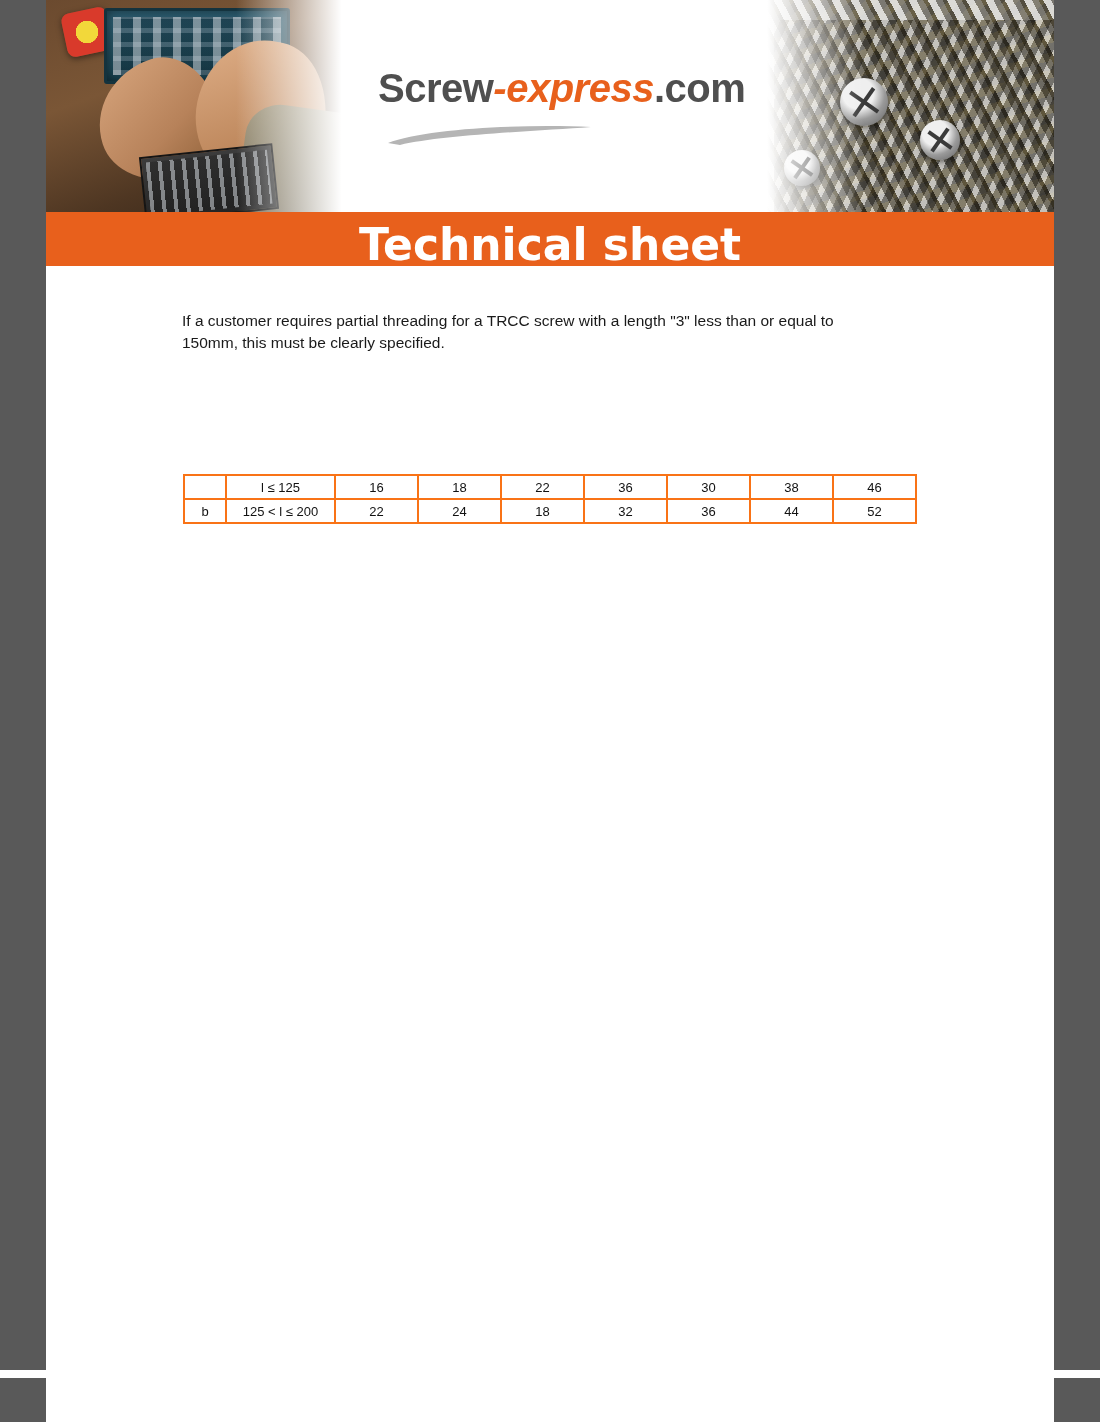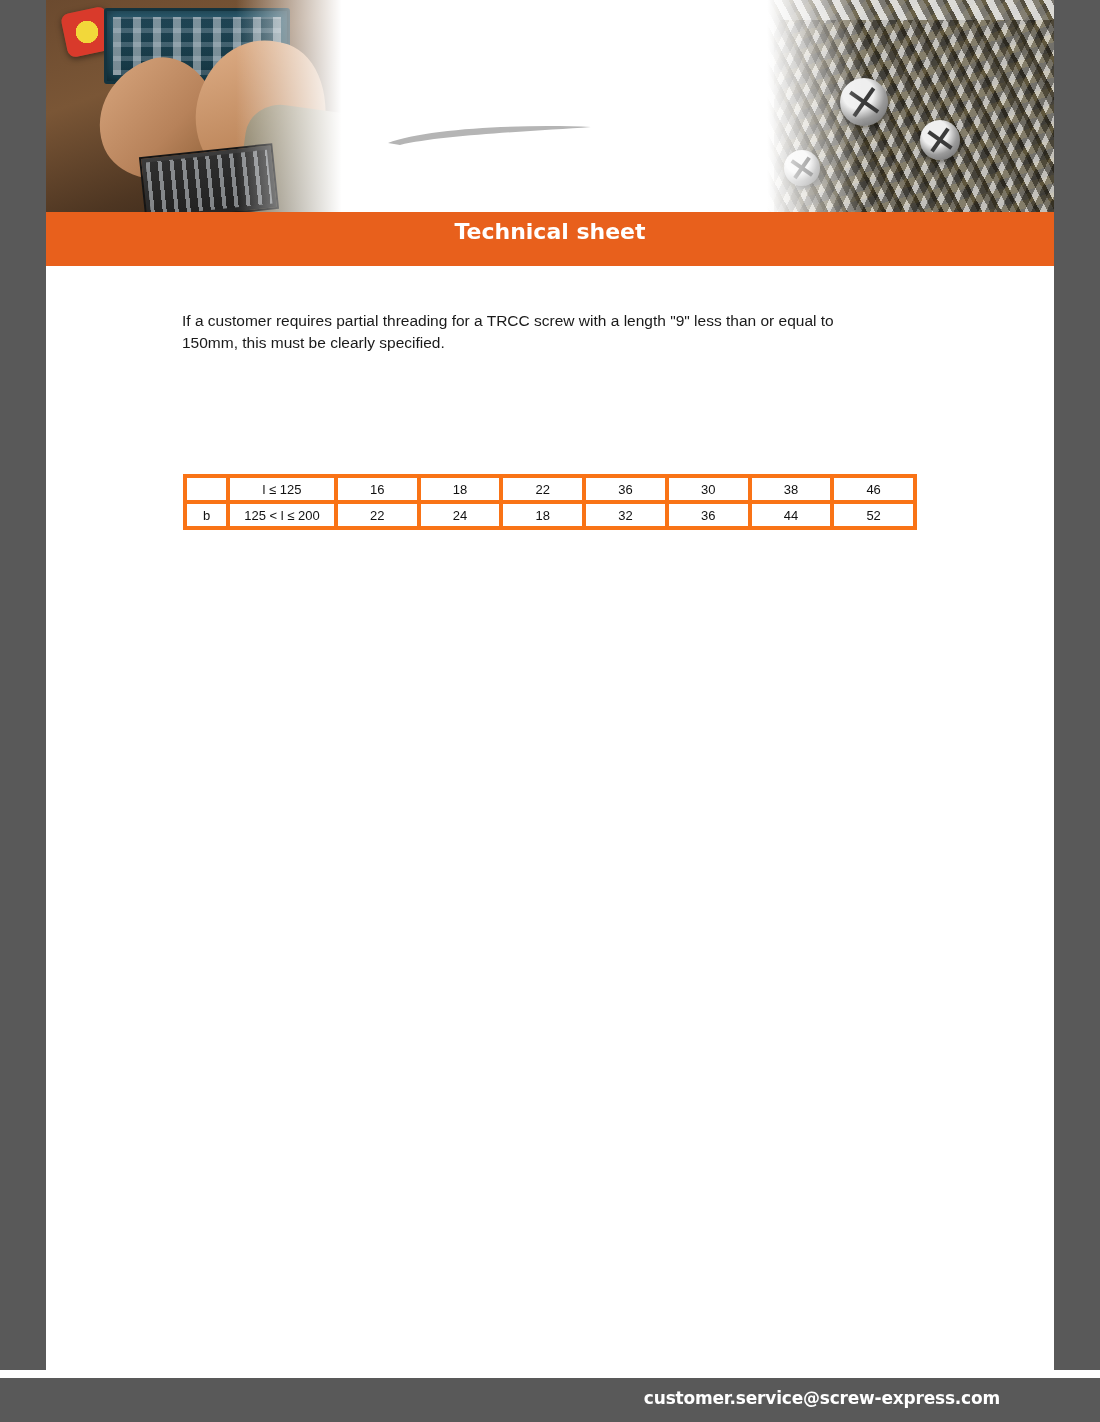--- a/index.html
+++ b/index.html
@@ -200,21 +200,21 @@
     width: 1008px;
     height: 54px;
     background: #e8601c;
   }
   .title-band .title-text {
     position: absolute;
     left: 0; right: 0;
     top: 7px;
     text-align: center;
     color: #ffffff;
-    font-size: 22px;
+    font-size: 44px;
     font-weight: bold;
     font-family: "DejaVu Sans", sans-serif;
     letter-spacing: 0px;
   }
 
   
   .content {
     position: absolute;
     left: 182px;
     top: 310px;
@@ -239,21 +239,21 @@
     top: 474px;
     width: 734px;
   }
   table.data {
     border-collapse: collapse;
     width: 734px;
     font-size: 13px;
     color: #111;
   }
   table.data td {
-    border: 4px solid #f97316;
+    border: 2px solid #f97316;
     height: 20px;
     text-align: center;
     vertical-align: middle;
     padding: 1px 2px;
   }
   td.label-col {
     width: 38px;
     border-left: 1px solid #000;
     border-right: 1px solid #000;
   }
@@ -319,20 +319,23 @@
       <div class="tape"></div>
       <div class="tool-box"></div>
       <div class="hand-a"></div>
       <div class="hand-b"></div>
       <div class="sleeve"></div>
       <div class="tray"></div>
       <div class="fade"></div>
     </div>
 
     <div class="logo">
+      <div class="logo-text">
+        <span class="logo-screw">Screw</span><span class="logo-express">-express</span><span class="logo-com">.com</span>
+      </div>
       <div class="logo-swoosh">
         <svg width="210" height="22" viewBox="0 0 210 22">
           <path d="M2,19 C40,4 140,0 205,3 C150,7 55,11 14,21 Z" fill="#b5b5b5"></path>
         </svg>
       </div>
     </div>
 
     <div class="header-photo-right">
       <div class="screws"></div>
       <div class="screws2"></div>
@@ -342,21 +345,21 @@
       <div class="fade"></div>
     </div>
   </div>
 
   <div class="title-band">
     <div class="title-text">Technical sheet</div>
   </div>
 
   <div class="content">
     <div class="para">
-      <div class="para-line">If a customer requires partial threading for a TRCC screw with a length "9" less than or equal to</div>
+      <div class="para-line">If a customer requires partial threading for a TRCC screw with a length "3" less than or equal to</div>
       <div class="para-line">150mm, this must be clearly specified.</div>
     </div>
   </div>
 
   <div class="table-wrap">
     <table class="data">
       <tbody>
         <tr>
           <td class="label-col blank-top"></td>
           <td class="row-head">l ≤ 125</td>
@@ -377,17 +380,14 @@
           <td class="val">32</td>
           <td class="val">36</td>
           <td class="val">44</td>
           <td class="val">52</td>
         </tr>
       </tbody>
     </table>
   </div>
 
   <div class="footer-top-strip"></div>
-  <div class="footer">
-    <div class="footer-email">customer.service@screw-express.com</div>
-  </div>
 
 </div>
 
 </body></html>

